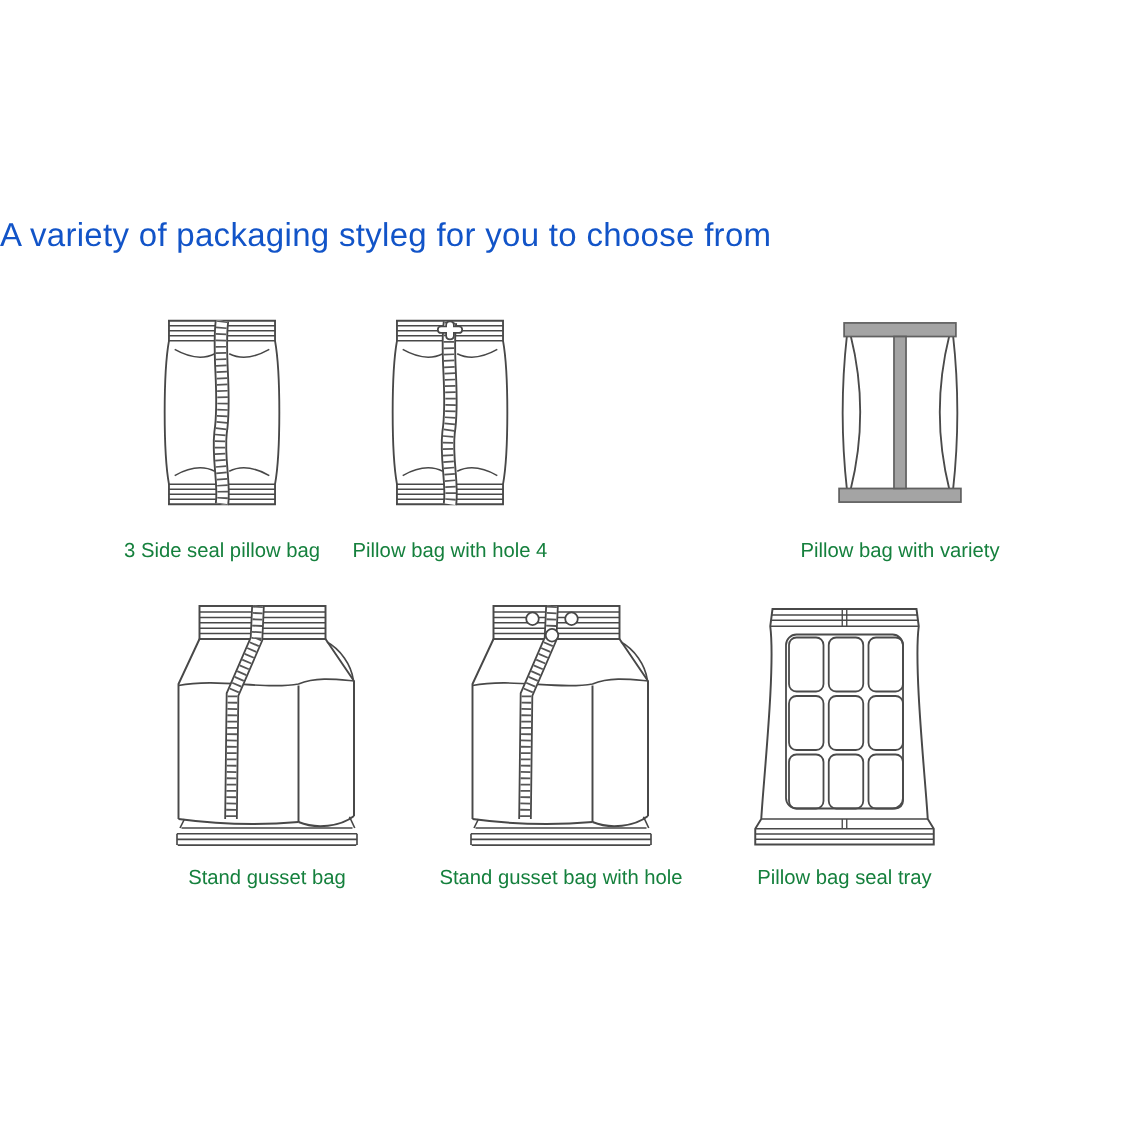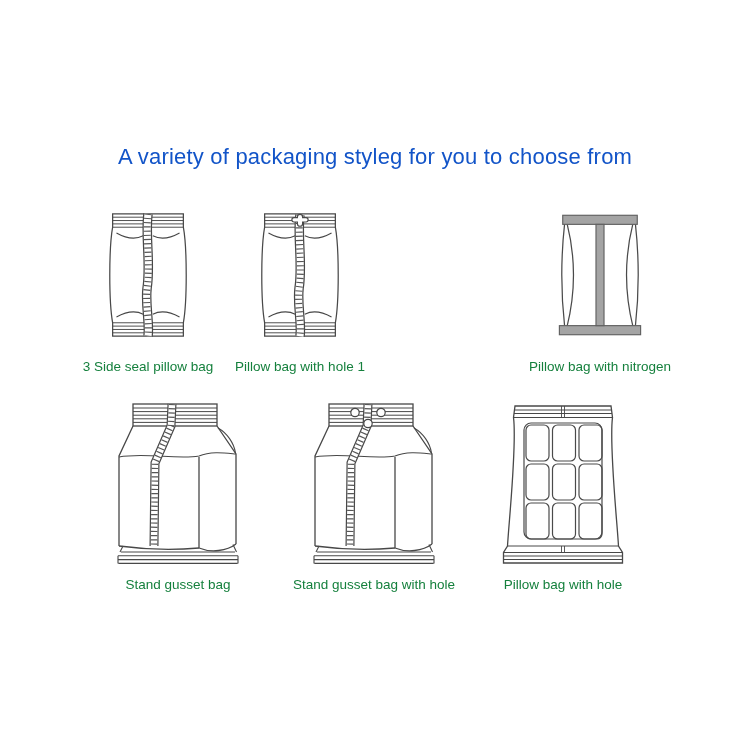--- a/index.html
+++ b/index.html
@@ -2,21 +2,21 @@
 <html><head>
 <meta charset="utf-8">
 <style>
   html,body{margin:0;padding:0;background:#fff;}
   .page{
     position:relative;width:750px;height:750px;background:#fff;overflow:hidden;
     font-family:"Liberation Sans",sans-serif;
   }
   .title{
     position:absolute;top:144px;left:0;width:750px;margin:0;
-    text-align:center;font-size:22px;font-weight:400;letter-spacing:0.2px;
+    text-align:left;font-size:22px;font-weight:400;letter-spacing:0.2px;
   }
   .cell{position:absolute;text-align:center;}
   .row1-cell{top:205px;width:170px;}
   .row2-cell{top:398px;width:212px;}
   .art{display:flex;align-items:flex-end;justify-content:center;}
   .row1-cell .art{height:137px;}
   .row2-cell .art{height:170px;}
   .cap{
     display:block;color:#15803d;font-size:13.5px;line-height:16px;white-space:nowrap;
   }
@@ -62,41 +62,41 @@
           <path stroke-width="1.1" d="M12,26 Q28,35 40,29 M50,29 Q62,35 78,26 M12,114 Q28,105 40,111 M50,111 Q62,105 78,114"></path>
         </g>
         <g fill="none">
           <path d="M45,7 C42,30 48,58 44,84 C42,102 47,120 45,134" stroke="#484848" stroke-width="10"></path>
           <path d="M45,7 C42,30 48,58 44,84 C42,102 47,120 45,134" stroke="#fff" stroke-width="7.4"></path>
           <path d="M45,7 C42,30 48,58 44,84 C42,102 47,120 45,134" stroke="#565656" stroke-width="7.4" stroke-dasharray="1.2 3.2"></path>
         </g>
         <path fill="#fff" stroke="#484848" stroke-width="1.2" d="M42.3,10 V9.2 Q42.3,6.5 45,6.5 Q47.7,6.5 47.7,9.2 V10 H51.3 Q53.5,10 53.5,12.2 Q53.5,14.5 51.3,14.5 H47.7 V16.3 Q47.7,19 45,19 Q42.3,19 42.3,16.3 V14.5 H38.7 Q36.5,14.5 36.5,12.2 Q36.5,10 38.7,10 Z"></path>
       </svg>
     </div>
-    <figcaption class="cap">Pillow bag with hole 1</figcaption>
+    <figcaption class="cap">Pillow bag with hole 4</figcaption>
   </figure>
 
 
   <figure class="cell row1-cell c4" style="margin:0">
     <div class="art">
       <svg viewBox="0 0 90 140" width="86" height="134">
         <g fill="none" stroke="#4a4a4a" stroke-width="1.3">
           <path d="M8,16 C4,52 4,88 8,124"></path>
           <path d="M10.5,16 C19.5,52 19.5,88 10.5,124"></path>
           <path d="M82,16 C86,52 86,88 82,124"></path>
           <path d="M79.5,16 C70.5,52 70.5,88 79.5,124"></path>
         </g>
         <g fill="#a4a4a4" stroke="#606060" stroke-width="1.2">
           <rect x="6" y="7.5" width="78" height="9.5"></rect>
           <rect x="2.5" y="123" width="85" height="9.5"></rect>
           <rect x="40.8" y="17" width="8.4" height="106"></rect>
         </g>
       </svg>
     </div>
-    <figcaption class="cap">Pillow bag with nitrogen</figcaption>
+    <figcaption class="cap">Pillow bag with variety</figcaption>
   </figure>
 
   <figure class="cell row2-cell c5" style="margin:0">
     <div class="art">
       <svg viewBox="0 0 126 168" width="126" height="168">
         <g fill="none" stroke="#484848" stroke-width="1.3">
           <rect x="18" y="4" width="84" height="22" fill="#fff"></rect>
           <path stroke-width="1" d="M18,8 H102 M18,11.6 H102 M18,15.2 H102 M18,18.8 H102 M18,22.4 H102"></path>
           <path d="M18,26 L4,56 V146"></path>
           <path d="M102,26 L121,54 V144"></path>
@@ -165,16 +165,16 @@
           <rect x="77" y="25" width="23" height="36" rx="5"></rect>
           <rect x="24" y="64" width="23" height="36" rx="5"></rect>
           <rect x="50.5" y="64" width="23" height="36" rx="5"></rect>
           <rect x="77" y="64" width="23" height="36" rx="5"></rect>
           <rect x="24" y="103" width="23" height="36" rx="5"></rect>
           <rect x="50.5" y="103" width="23" height="36" rx="5"></rect>
           <rect x="77" y="103" width="23" height="36" rx="5"></rect>
         </g>
       </svg>
     </div>
-    <figcaption class="cap">Pillow bag with hole</figcaption>
+    <figcaption class="cap">Pillow bag seal tray</figcaption>
   </figure>
 
 </div>
 
 </body></html>

